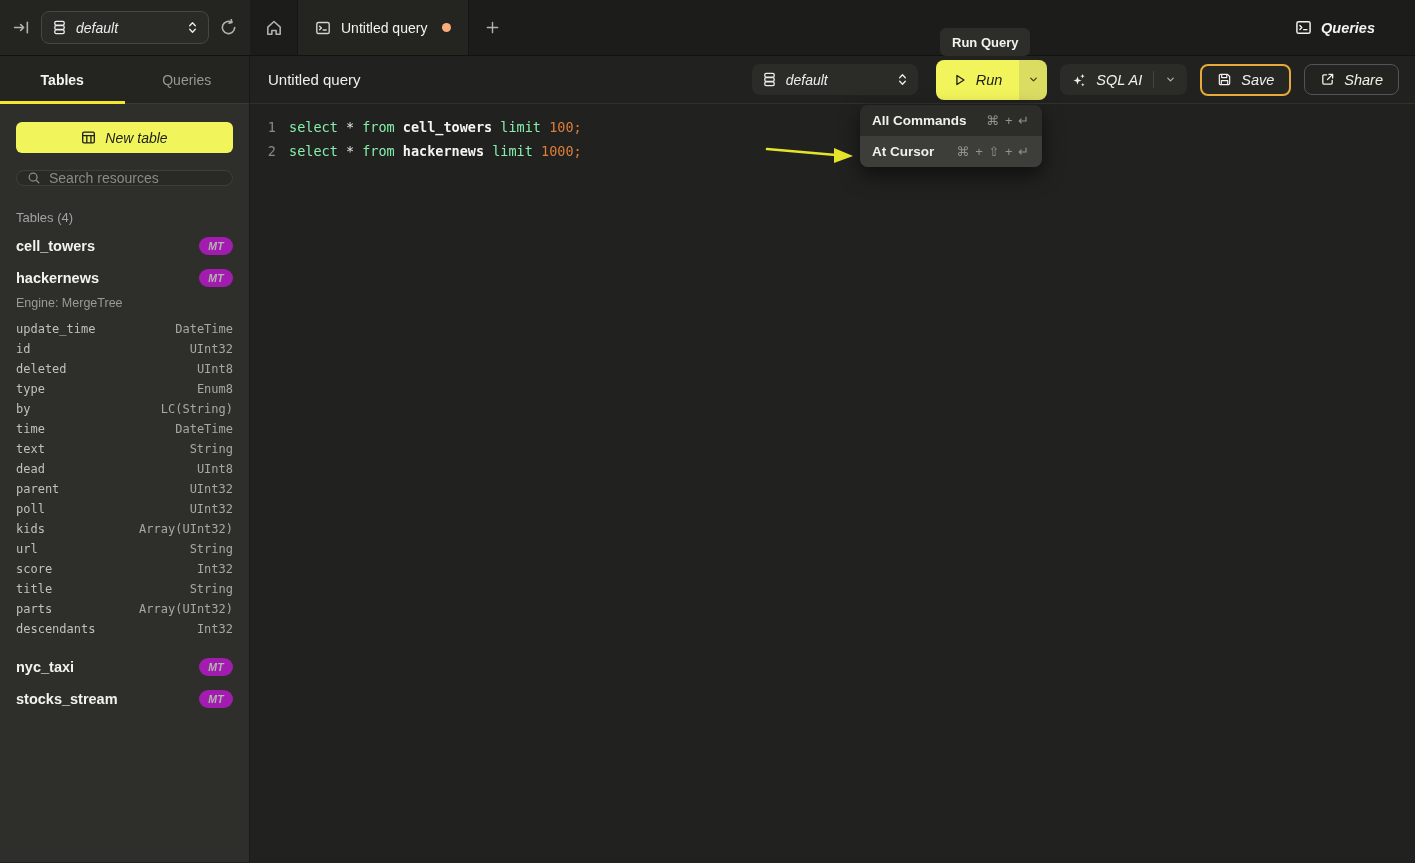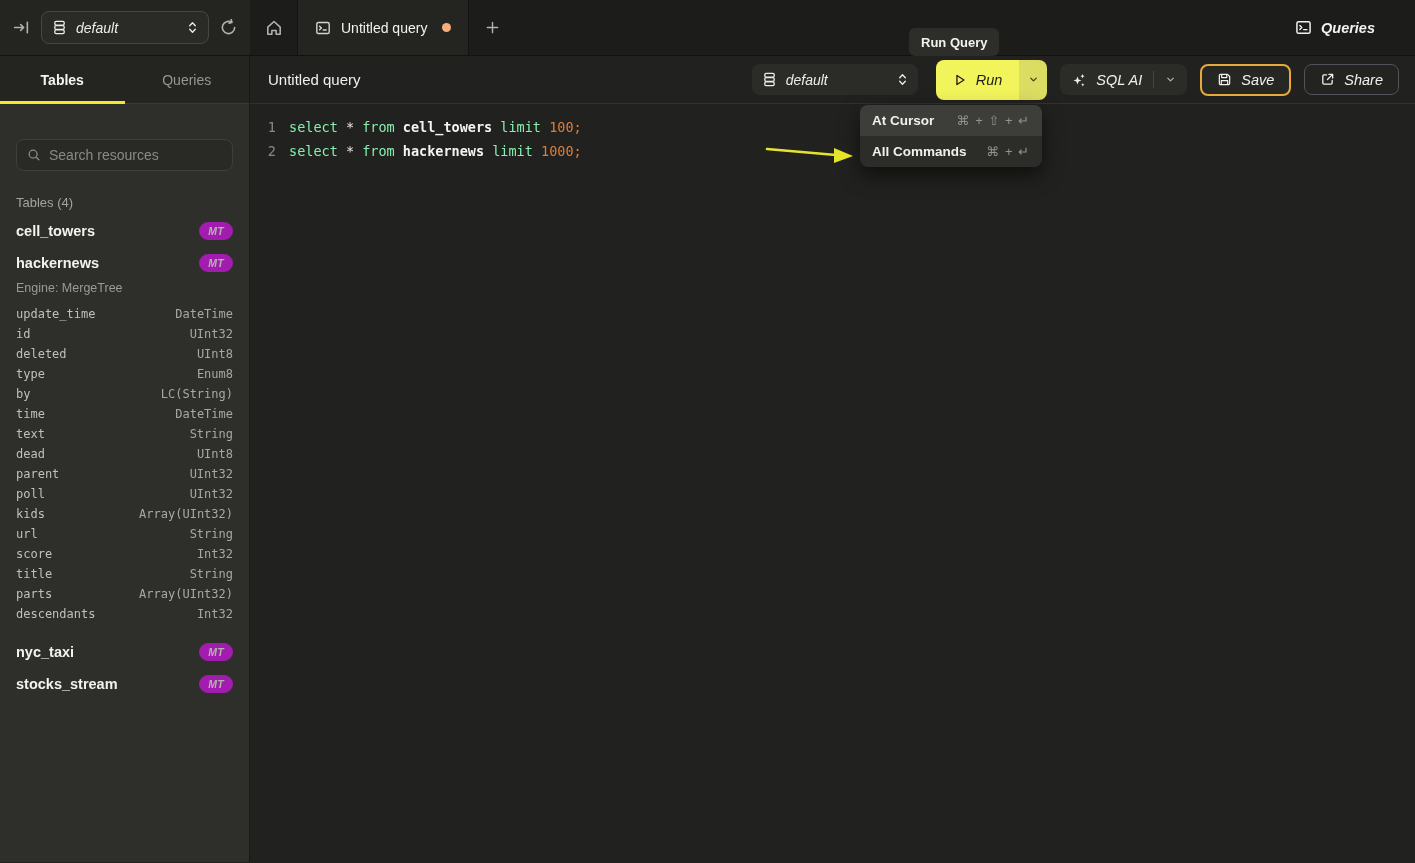--- a/index.html
+++ b/index.html
@@ -46,21 +46,21 @@
   .stab { flex:1; display:flex; align-items:center; justify-content:center; color:#97978f; font-size:14px; position:relative; cursor:pointer; }
   .stab.active { color:#f4f4f1; font-weight:700; }
   .stab.active::after { content:""; position:absolute; left:0; right:0; bottom:-1px; height:3px; background:#f5e72e; }
   .sidebar-body { padding:18px 16px 0; overflow:hidden; }
   .new-table-btn {
     width:100%; height:31px; background:#f2f45c; border:none; border-radius:6px;
     color:#1e1e1a; font-size:14px; font-weight:500;
     display:flex; align-items:center; justify-content:center; gap:9px;
   }
   .search-box {
-    margin-top:17px; height:32px; background:#292926; border:1px solid #3e3e3a;
+    margin-top:17px; height:16px; background:#292926; border:1px solid #3e3e3a;
     border-radius:8px; display:flex; align-items:center; padding:0 10px; gap:8px;
   }
   .search-box input { background:transparent; border:none; outline:none; color:#d8d8d3; font-size:14px; width:100%; }
   .search-box input::placeholder { color:#8b8b85; }
   .section-label { margin-top:24px; color:#a3a3a3; font-size:13px; }
   .table-list { margin-top:5px; }
   .table-row { height:32px; display:flex; align-items:center; justify-content:space-between; cursor:pointer; }
   .table-name { color:#f2f2ee; font-size:14.5px; font-weight:600; }
   .mt-badge { background:#a21caf; color:#b4b4ae; font-size:10.5px; font-weight:700; border-radius:9px; padding:3px 9px; letter-spacing:.3px;font-style:italic; }
   .engine-line { color:#9b9b94; font-size:12.5px; margin:2px 0 9px; }
@@ -100,21 +100,21 @@
   .code-line { display:flex; height:24px; line-height:24px; font-family:"DejaVu Sans Mono", monospace; font-size:13.5px; }
   .line-num { flex:0 0 26px; width:26px; text-align:right; color:#8a8a84; }
   .code { margin-left:13px; white-space:pre; }
   .tok-kw { color:#86efac; }
   .tok-plain { color:#e6e6e1; }
   .tok-table { color:#f4f4f0; font-weight:700; }
   .tok-num { color:#dd7f3b; }
 
   
   .tooltip {
-    position:absolute; left:909px; top:28px; height:28px;
+    position:absolute; left:940px; top:28px; height:28px;
     display:flex; align-items:center; padding:0 12px;
     background:#2d2d29; border-radius:6px; color:#f2f2ee; font-size:13px; font-weight:600;
   }
   .run-menu {
     position:absolute; left:860px; top:105px; width:182px;
     background:#2c2c29; border-radius:8px; overflow:hidden;
     box-shadow:0 8px 20px rgba(0,0,0,.55);
   }
   .menu-item { display:flex; align-items:center; justify-content:space-between; gap:10px; padding:0 12px; height:31px; font-size:13.5px; color:#f0f0ec; font-weight:600; cursor:pointer; }
   .menu-item.hl { background:#3d3d3a; }
@@ -203,20 +203,29 @@
   </header>
 
   <div class="main-row">
 
     <aside class="sidebar">
       <div class="sidebar-tabs">
         <div class="stab active">Tables</div>
         <div class="stab">Queries</div>
       </div>
       <div class="sidebar-body">
+        <button class="new-table-btn">
+          <span>
+            <svg width="15" height="15" viewBox="0 0 16 16" fill="none" stroke="#1e1e1a" stroke-width="1.4">
+                <rect x="1.8" y="2.3" width="12.4" height="11.4" rx="1.4"></rect>
+                <path d="M1.8 6h12.4M6.2 6v7.7M10.6 6v7.7"></path>
+              </svg>
+          </span>
+          <span>New table</span>
+        </button>
         <div class="search-box">
           <span>
             <svg width="14" height="14" viewBox="0 0 16 16" fill="none" stroke="#8b8b85" stroke-width="1.5" stroke-linecap="round">
                 <circle cx="7" cy="7" r="4.5"></circle>
                 <path d="m10.5 10.5 3 3"></path>
               </svg>
           </span>
           <input placeholder="Search resources" style="">
         </div>
         <div class="section-label">Tables (4)</div>
@@ -388,26 +397,26 @@
           <div class="code-line">
             <span class="line-num">2</span>
             <span class="code"><span class="tok-kw">select </span><span class="tok-plain">* </span><span class="tok-kw">from </span><span class="tok-table">hackernews</span><span class="tok-kw"> limit </span><span class="tok-num">1000;</span></span>
           </div>
         </div>
     </section>
   </div>
 
   <div class="tooltip">Run Query</div>
   <div class="run-menu">
+      <div class="menu-item">
+        <span class="mi-label">All Commands</span>
+        <span class="mi-shortcut">⌘ + ↵</span>
+      </div>
       <div class="menu-item hl">
         <span class="mi-label">At Cursor</span>
         <span class="mi-shortcut">⌘ + ⇧ + ↵</span>
-      </div>
-      <div class="menu-item">
-        <span class="mi-label">All Commands</span>
-        <span class="mi-shortcut">⌘ + ↵</span>
       </div>
     </div>
   <svg class="arrow-svg" viewBox="0 0 96 28">
     <line x1="5" y1="10" x2="74" y2="16" stroke="#e6e32b" stroke-width="2.6" stroke-linecap="round"></line>
     <polygon points="72,9 91,17 72,24" fill="#e6e32b"></polygon>
   </svg>
 </div>
 
 </body></html>

